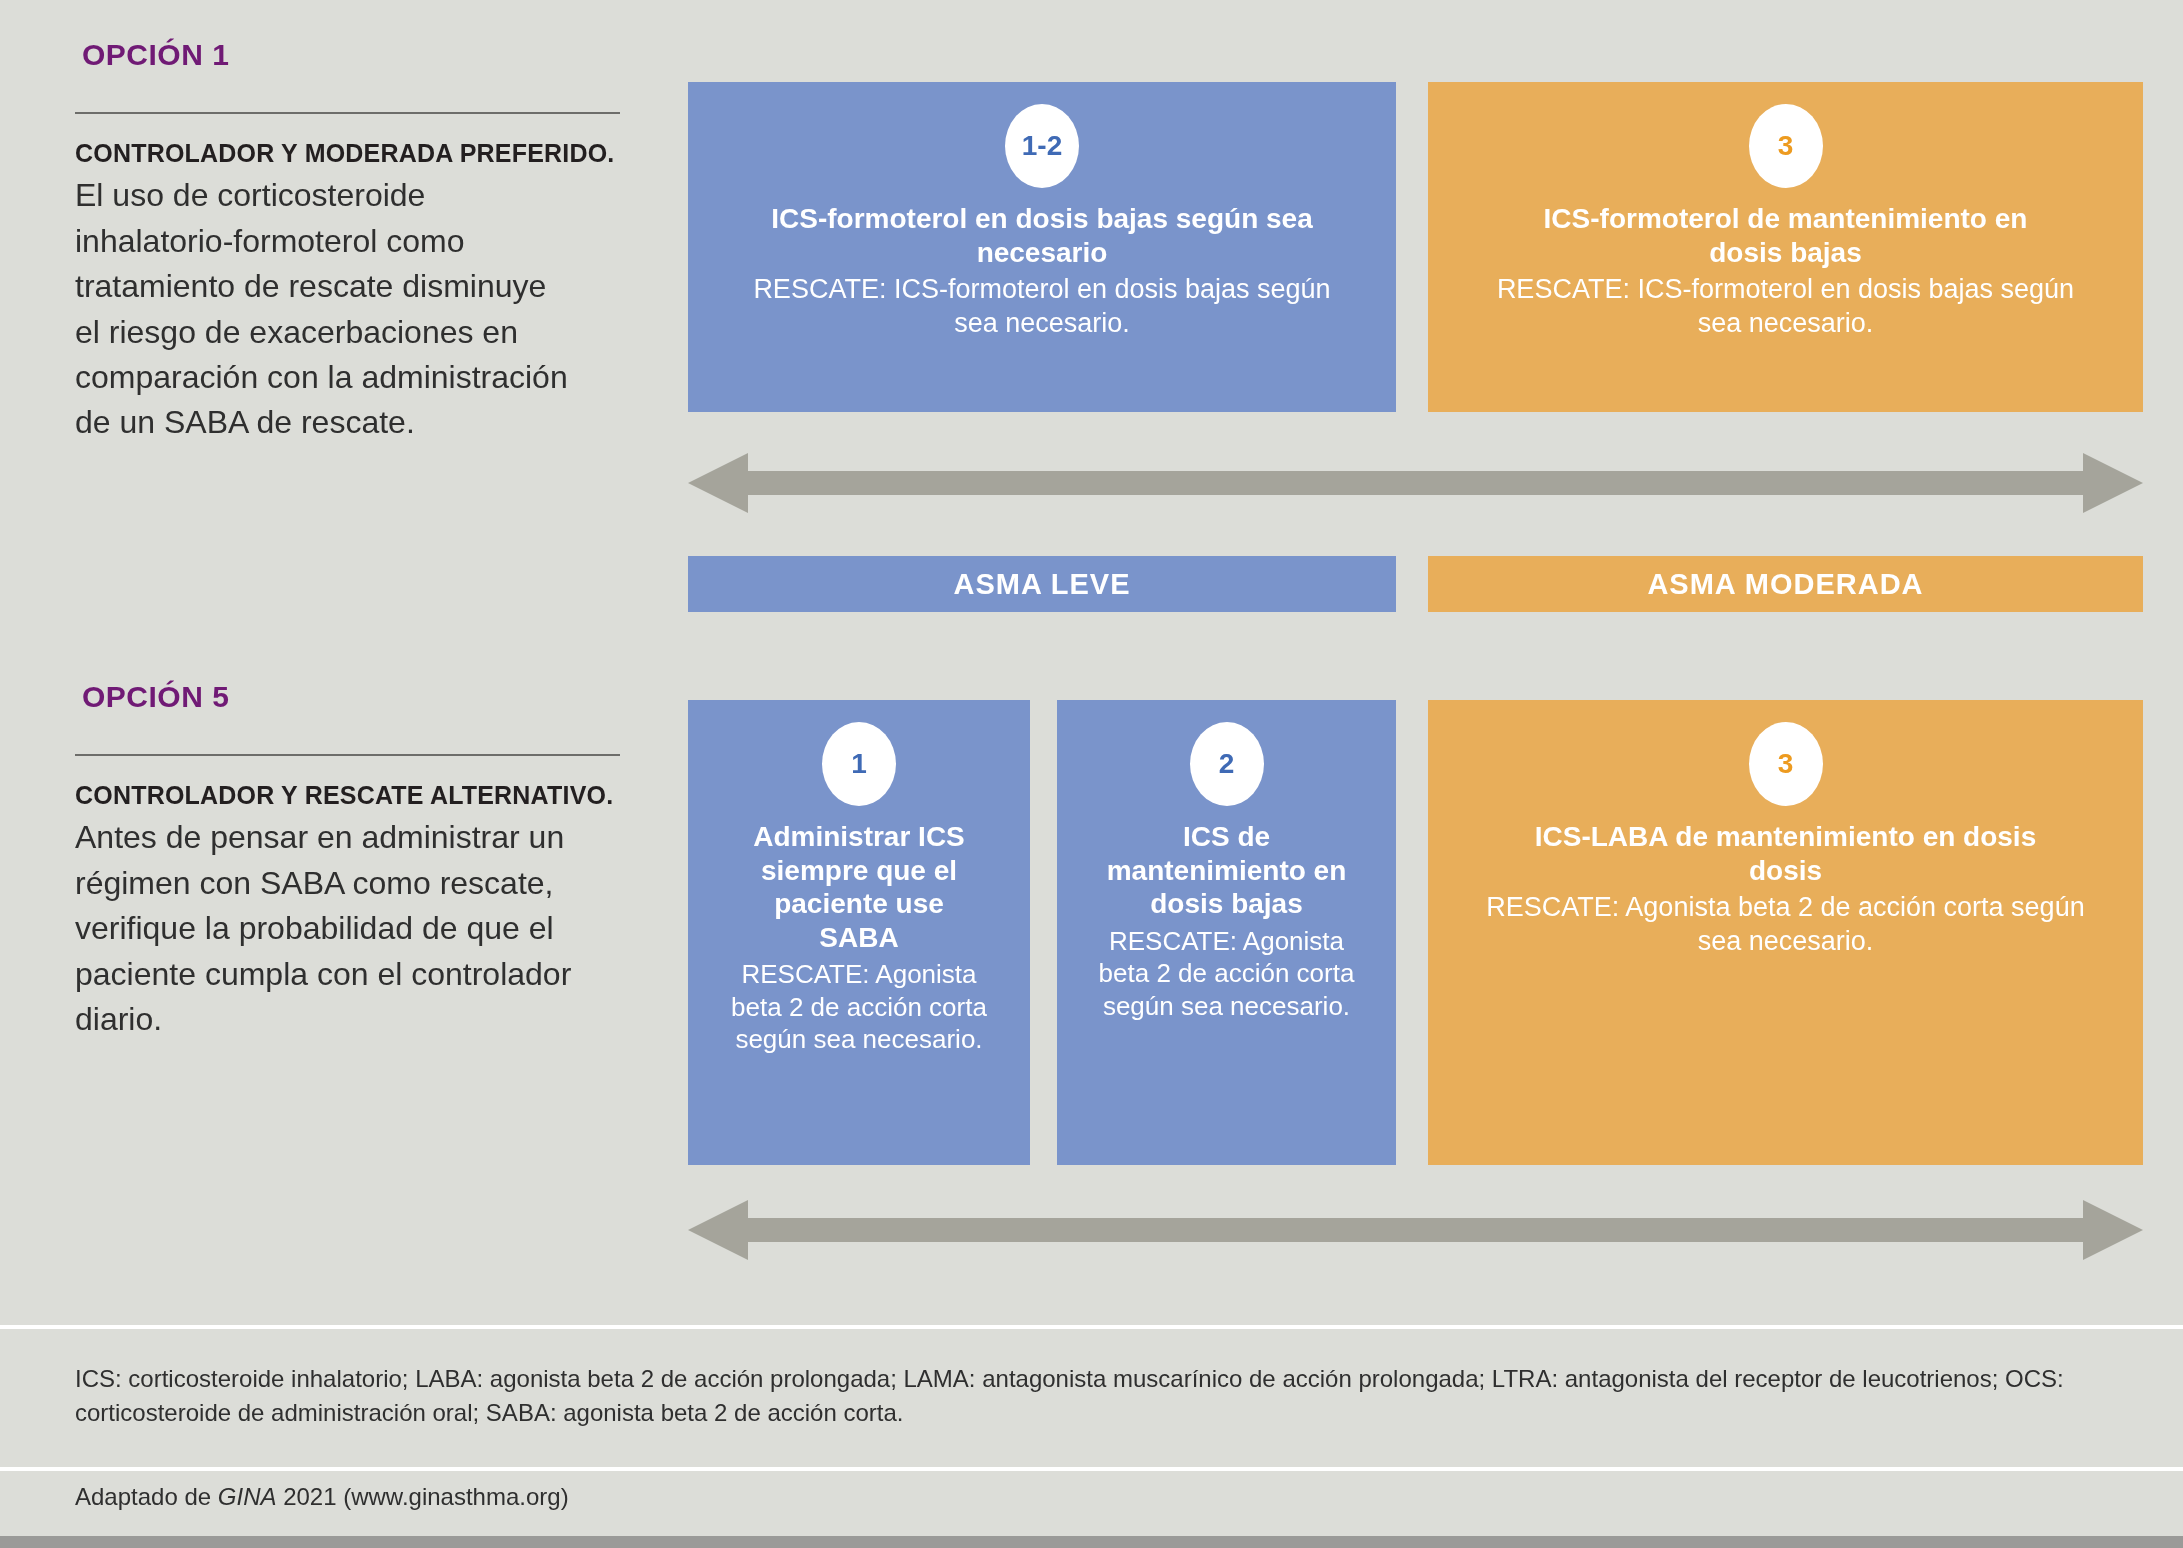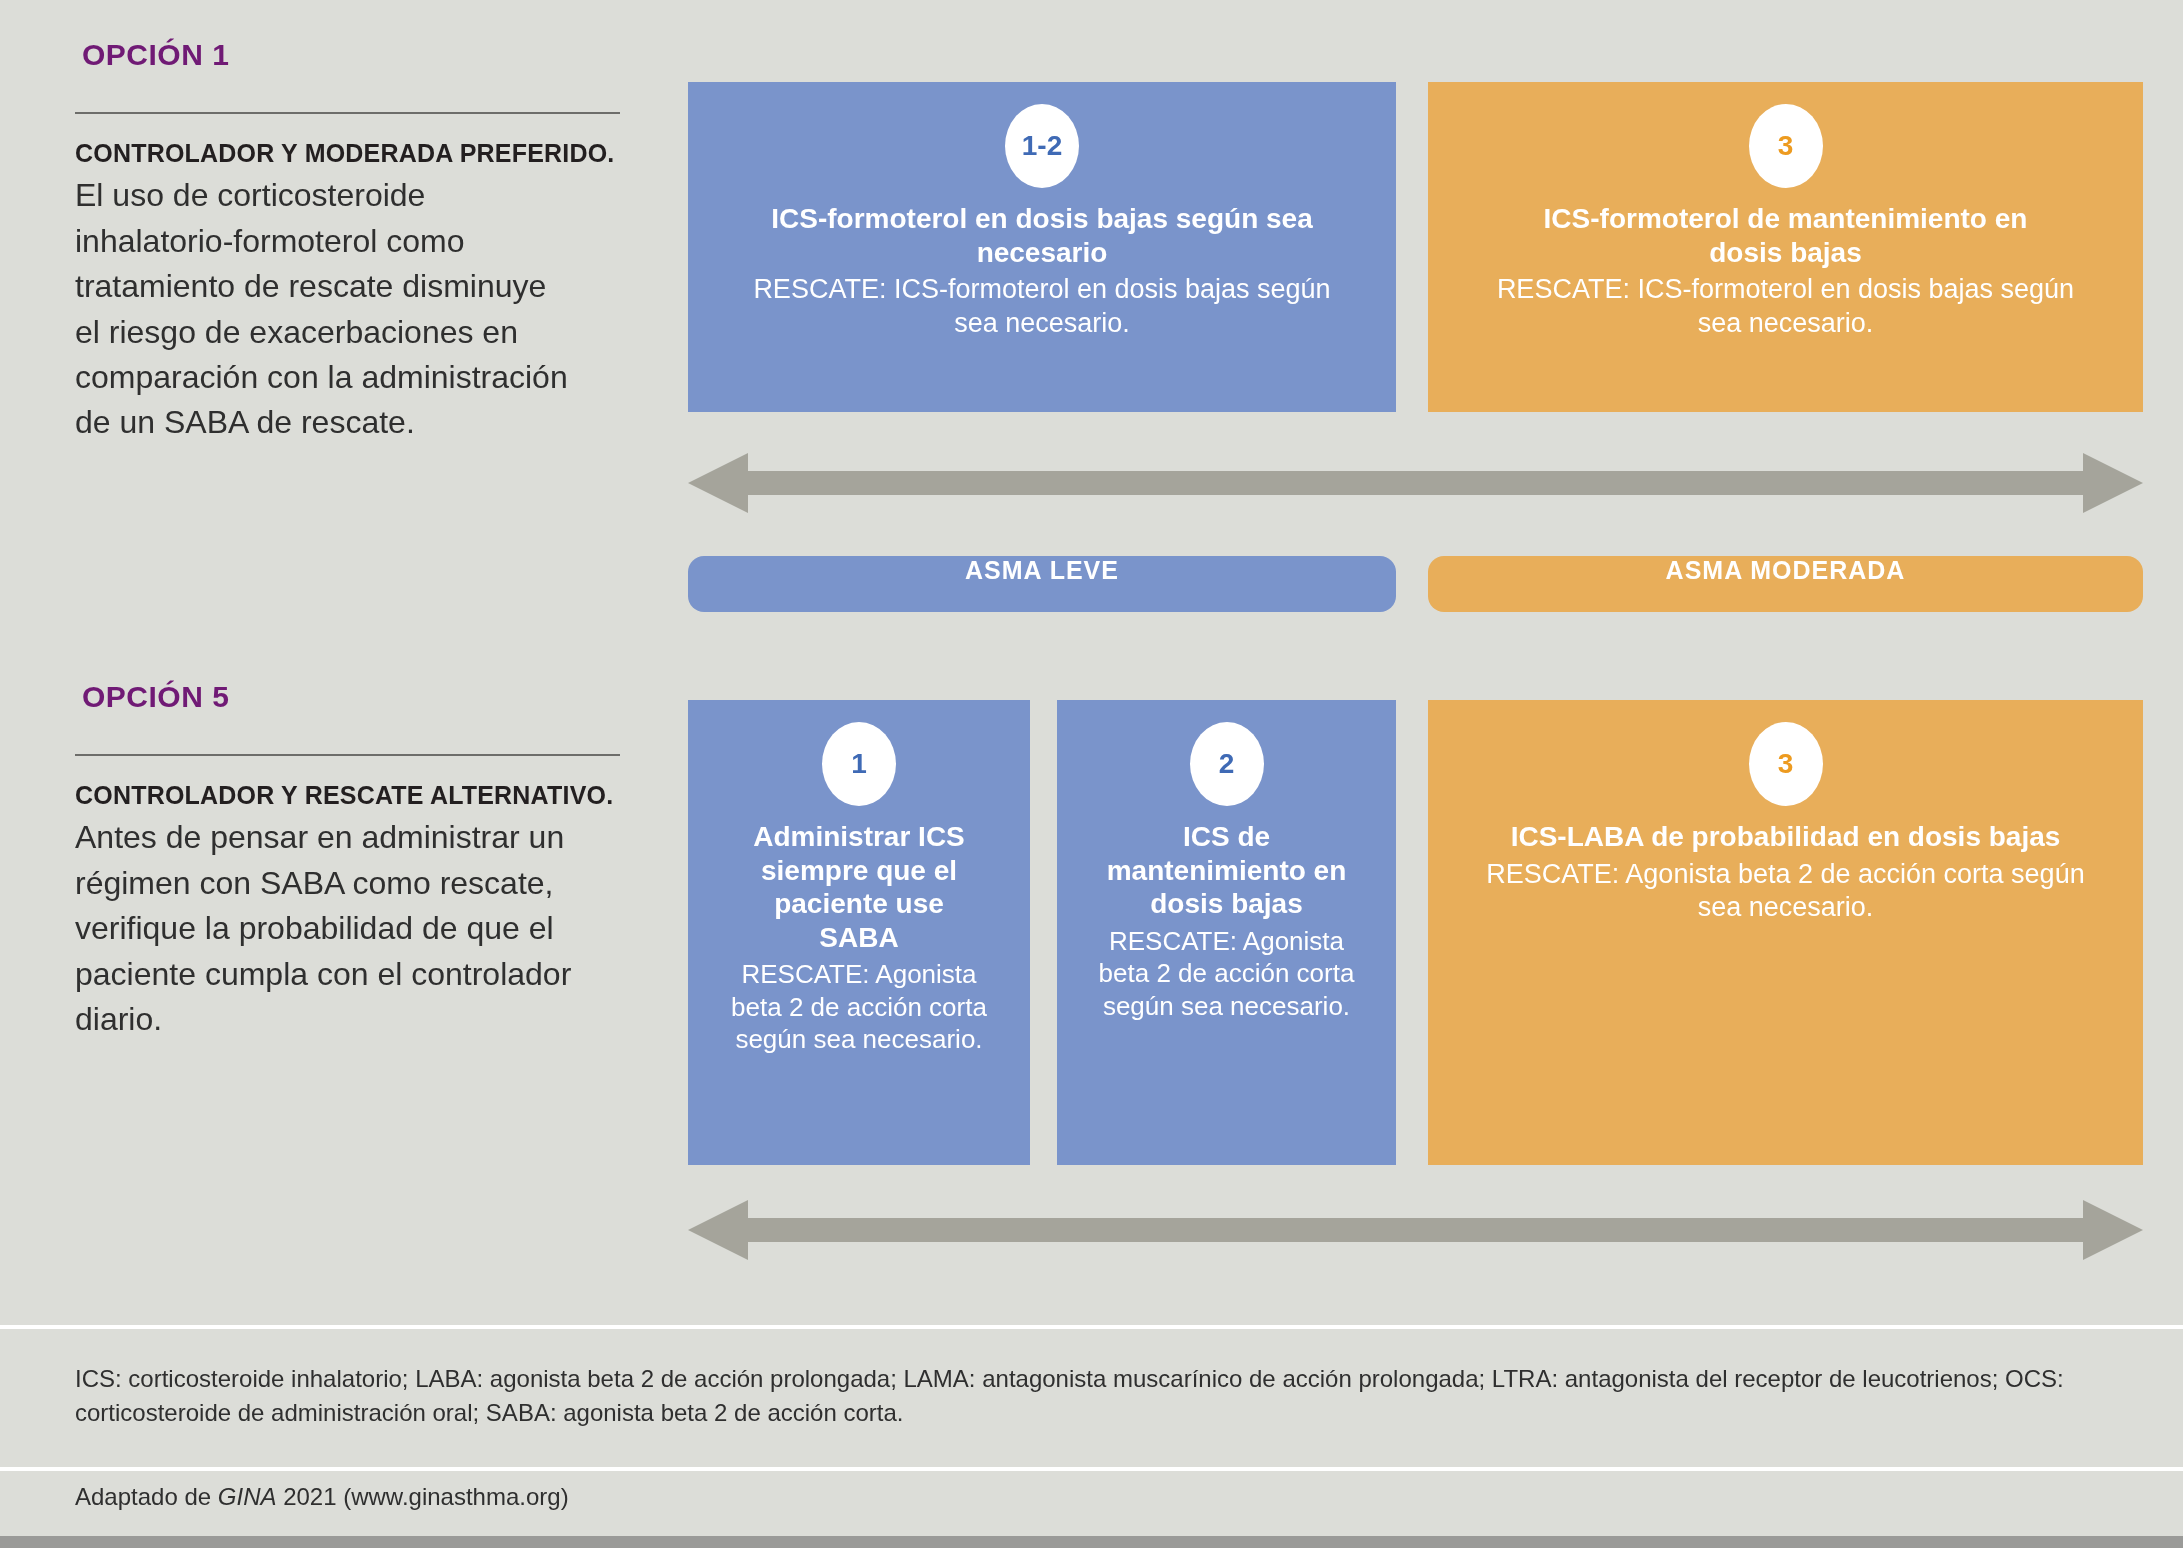--- a/index.html
+++ b/index.html
@@ -64,22 +64,22 @@
   .t-28{font-size:28px;}
   .t-27{font-size:27px;}
   .t-26{font-size:26px;}
 
   
   .arrow{height:70px;}
   .arrow svg{display:block;width:100%;height:100%;}
 
   
   .band{
-    display:flex;justify-content:center;
-    color:#ffffff;font-weight:bold;font-size:25px;letter-spacing:1px;border-radius:16px;
+    display:flex;align-items:center;justify-content:center;
+    color:#ffffff;font-weight:bold;font-size:29px;letter-spacing:1px;
   }
   .band.blue{background:#7a94cb;}
   .band.orange{background:#e8ae5a;}
 
   
   .divider{background:#ffffff;height:4px;}
   .foot-abbr{
     font-size:24px;line-height:1.42;color:#2f2f2f;
     width:2030px;
   }
@@ -138,21 +138,21 @@
   </div>
 
   <div class="abs card blue" style="left:1057px;top:700px;width:339px;height:465px;">
     <div class="badge blue-txt">2</div>
     <div class="card-title t-28" style="width:270px;">ICS de mantenimiento en dosis bajas</div>
     <div class="card-sub t-26" style="width:290px;">RESCATE: Agonista beta 2 de acción corta según sea necesario.</div>
   </div>
 
   <div class="abs card orange" style="left:1428px;top:700px;width:715px;height:465px;">
     <div class="badge orange-txt">3</div>
-    <div class="card-title t-28" style="width:560px;">ICS-LABA de probabilidad en dosis bajas</div>
+    <div class="card-title t-28" style="width:560px;">ICS-LABA de mantenimiento en dosis dosis</div>
     <div class="card-sub t-27" style="width:600px;">RESCATE: Agonista beta 2 de acción corta según sea necesario.</div>
   </div>
 
   <div class="abs arrow" style="left:688px;top:1195px;width:1455px;">
     <svg viewBox="0 0 1455 70" preserveAspectRatio="none">
       <polygon points="0,35 60,5 60,23 1395,23 1395,5 1455,35 1395,65 1395,47 60,47 60,65" fill="#a5a49b"></polygon>
     </svg>
   </div>
 
   <div class="abs divider" style="left:0;top:1325px;width:2183px;"></div>

